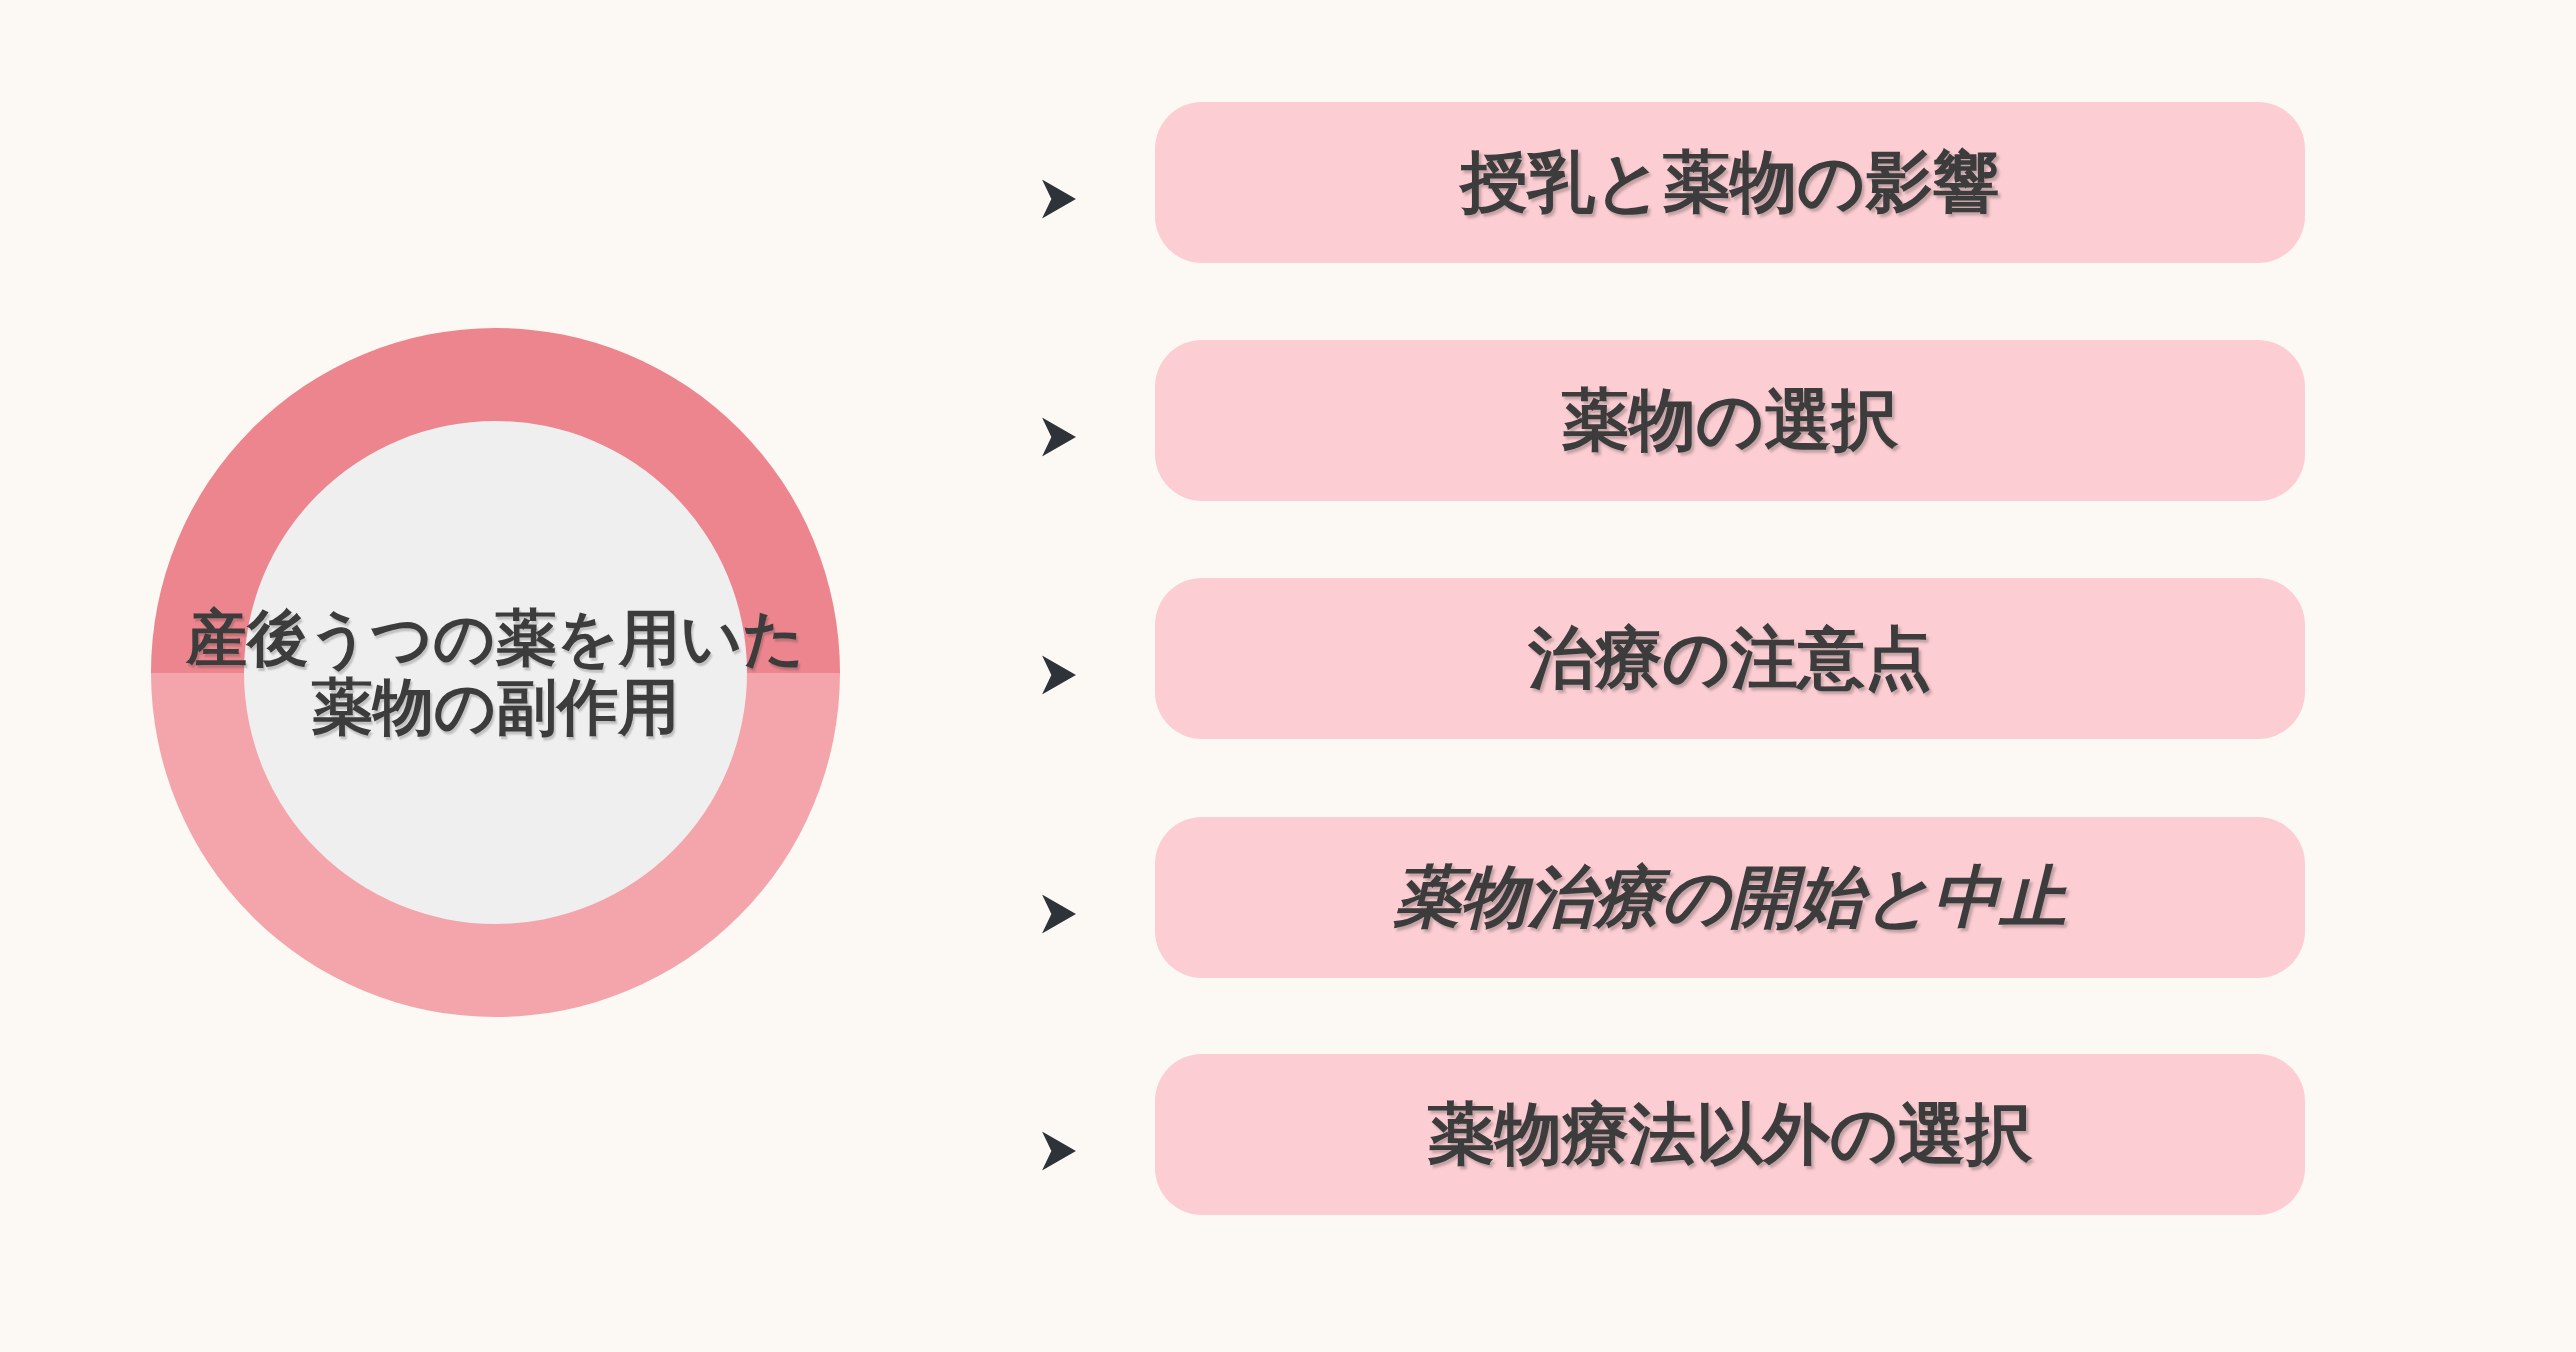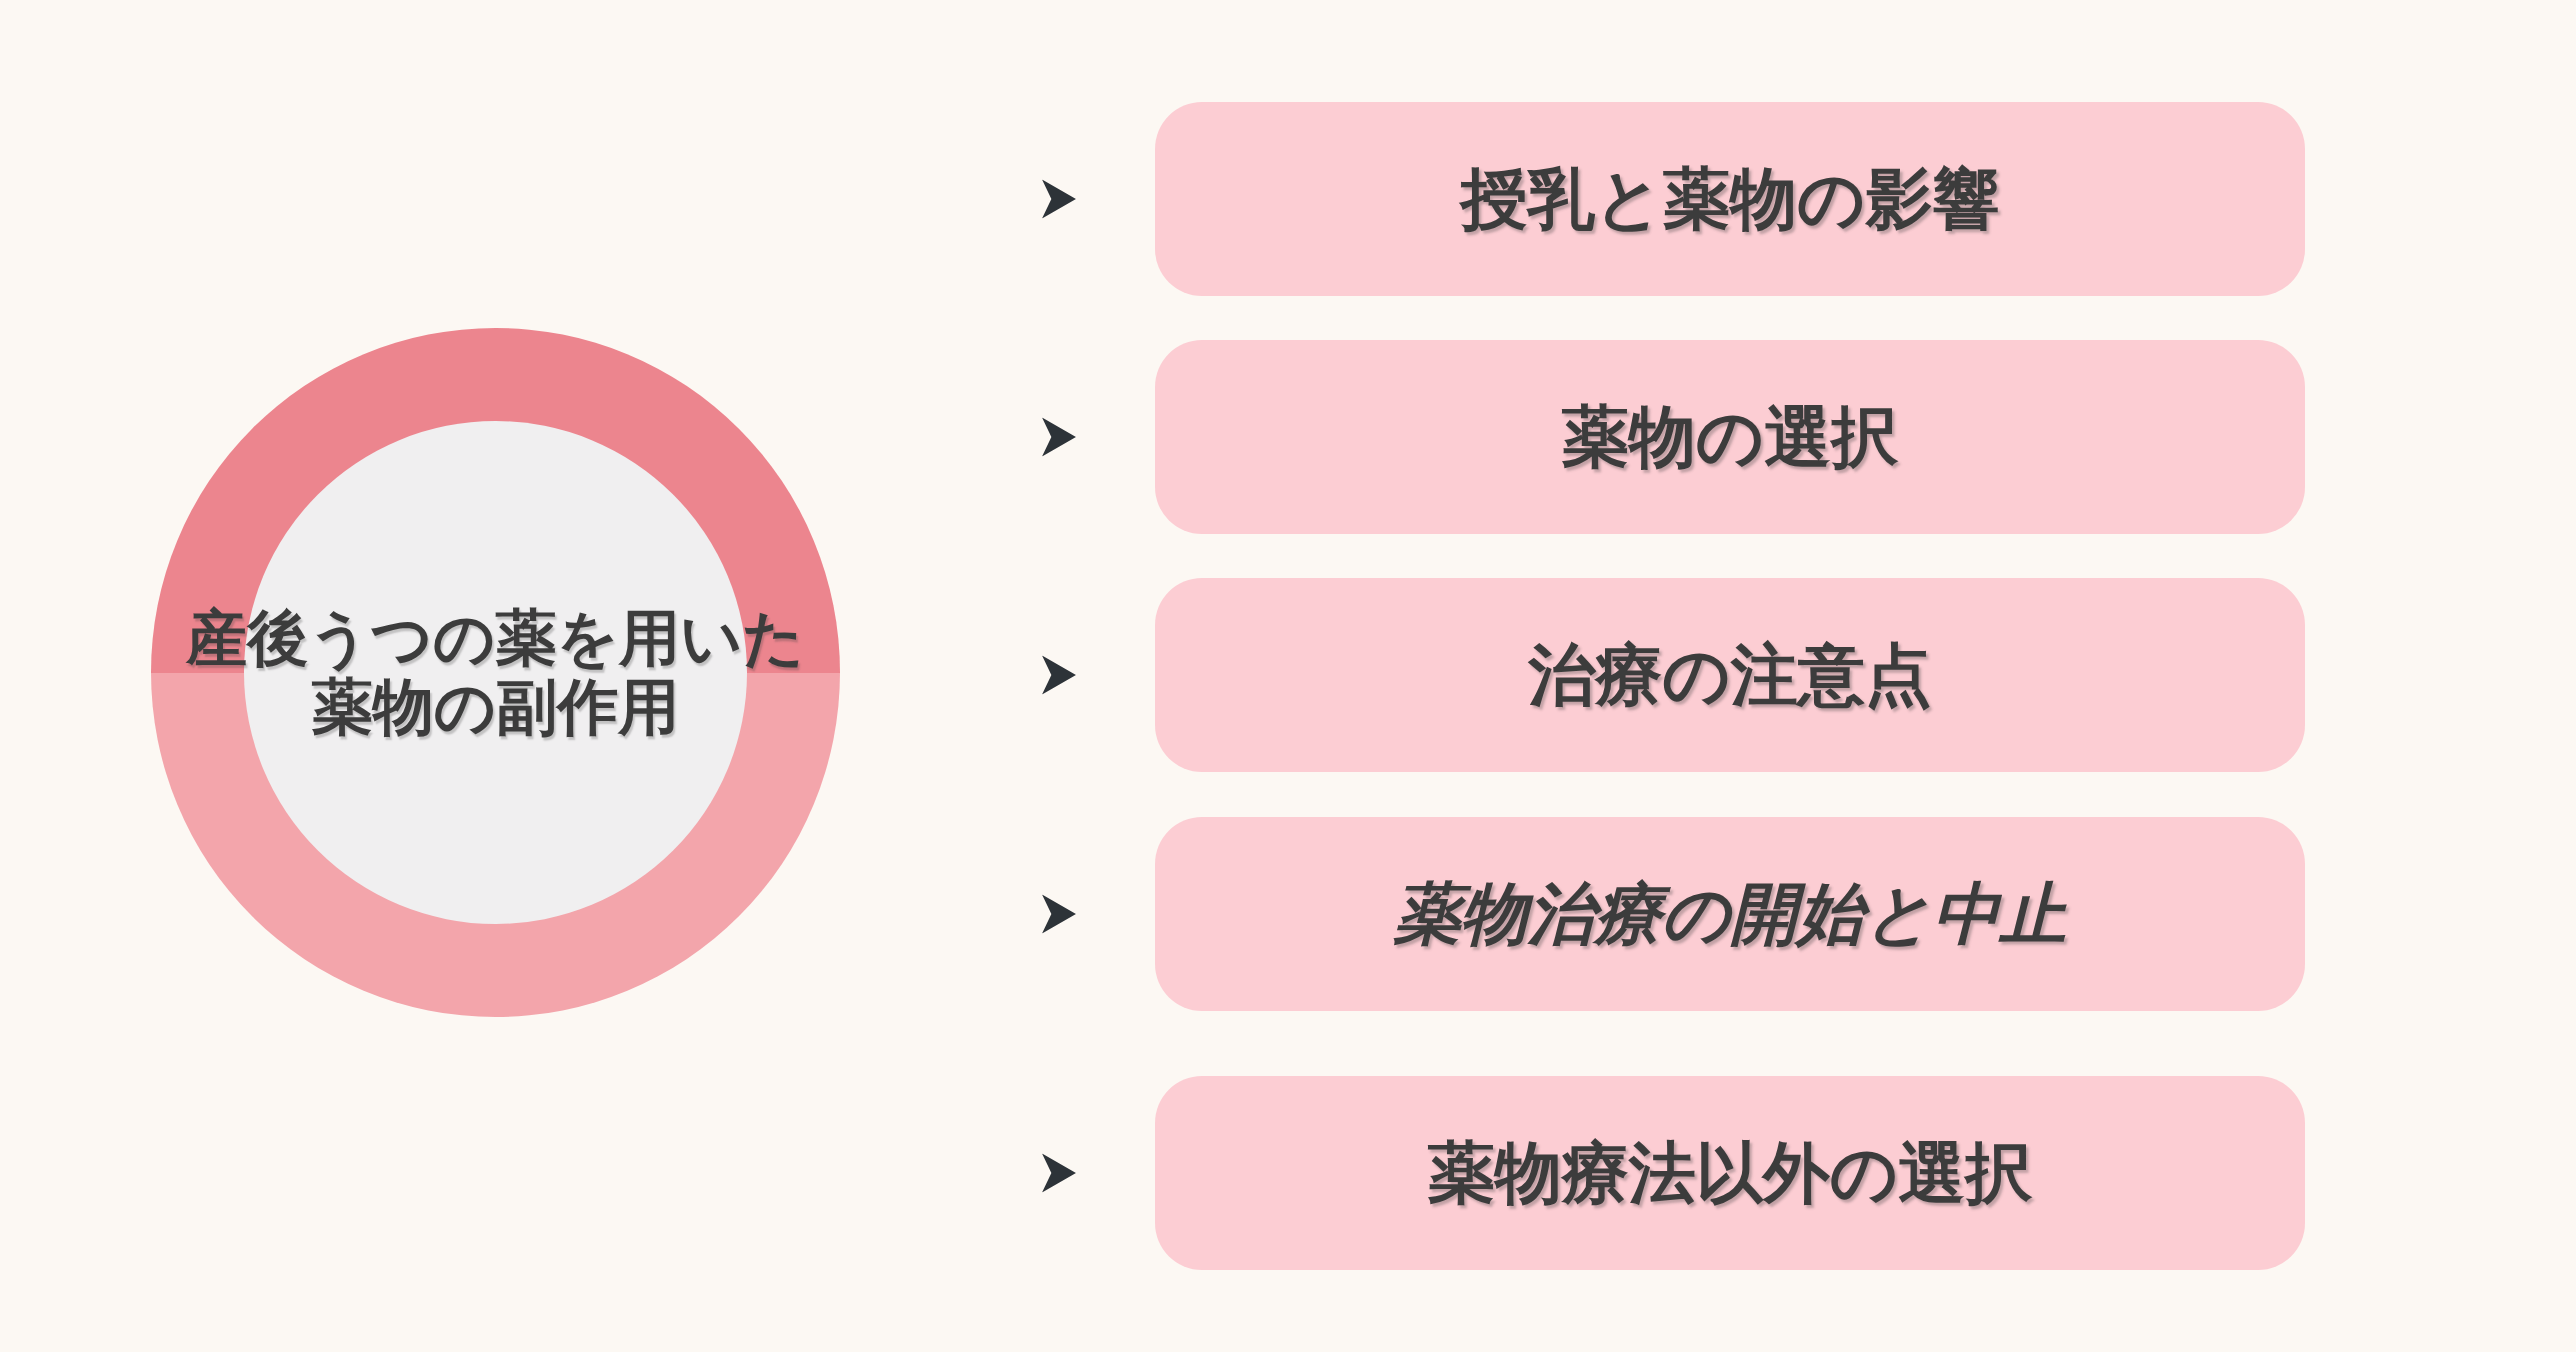--- a/index.html
+++ b/index.html
@@ -64,36 +64,36 @@
   .row {
     position: absolute;
     left: 1042px;
     width: 1263px;
     height: 194px;
   }
   .row-1 { top: 102px; }
   .row-2 { top: 340px; }
   .row-3 { top: 578px; }
   .row-4 { top: 817px; font-style: italic; }
-  .row-5 { top: 1076px; }
+  .row-5 { top: 1054px; }
 
   .arrow {
     position: absolute;
     left: 0; top: 50%;
     transform: translateY(-50%);
     width: 34px; height: 39px;
     display: block;
   }
   .arrow svg { display: block; width: 100%; height: 100%; }
   .arrow polygon { fill: var(--arrow-color); }
 
   .pill {
     position: absolute;
     left: 113px; top: 0;
-    width: 1150px; height: 194px;
+    width: 1150px; height: 161px;
     border-radius: 47px;
     background: var(--pill-color);
     display: flex; align-items: center; justify-content: center;
   }
   .pill-label {
     font-size: 67px;
     font-weight: bold;
     color: var(--text-color);
     text-shadow: 2.6px 3.4px 2.6px rgba(60,60,60,0.30);
     white-space: nowrap;

